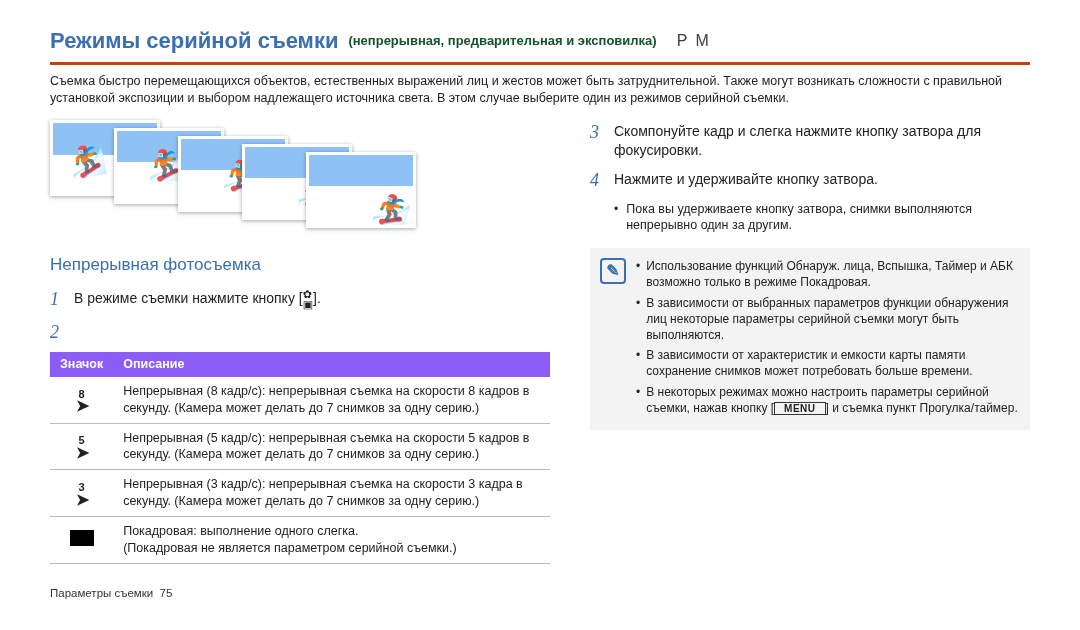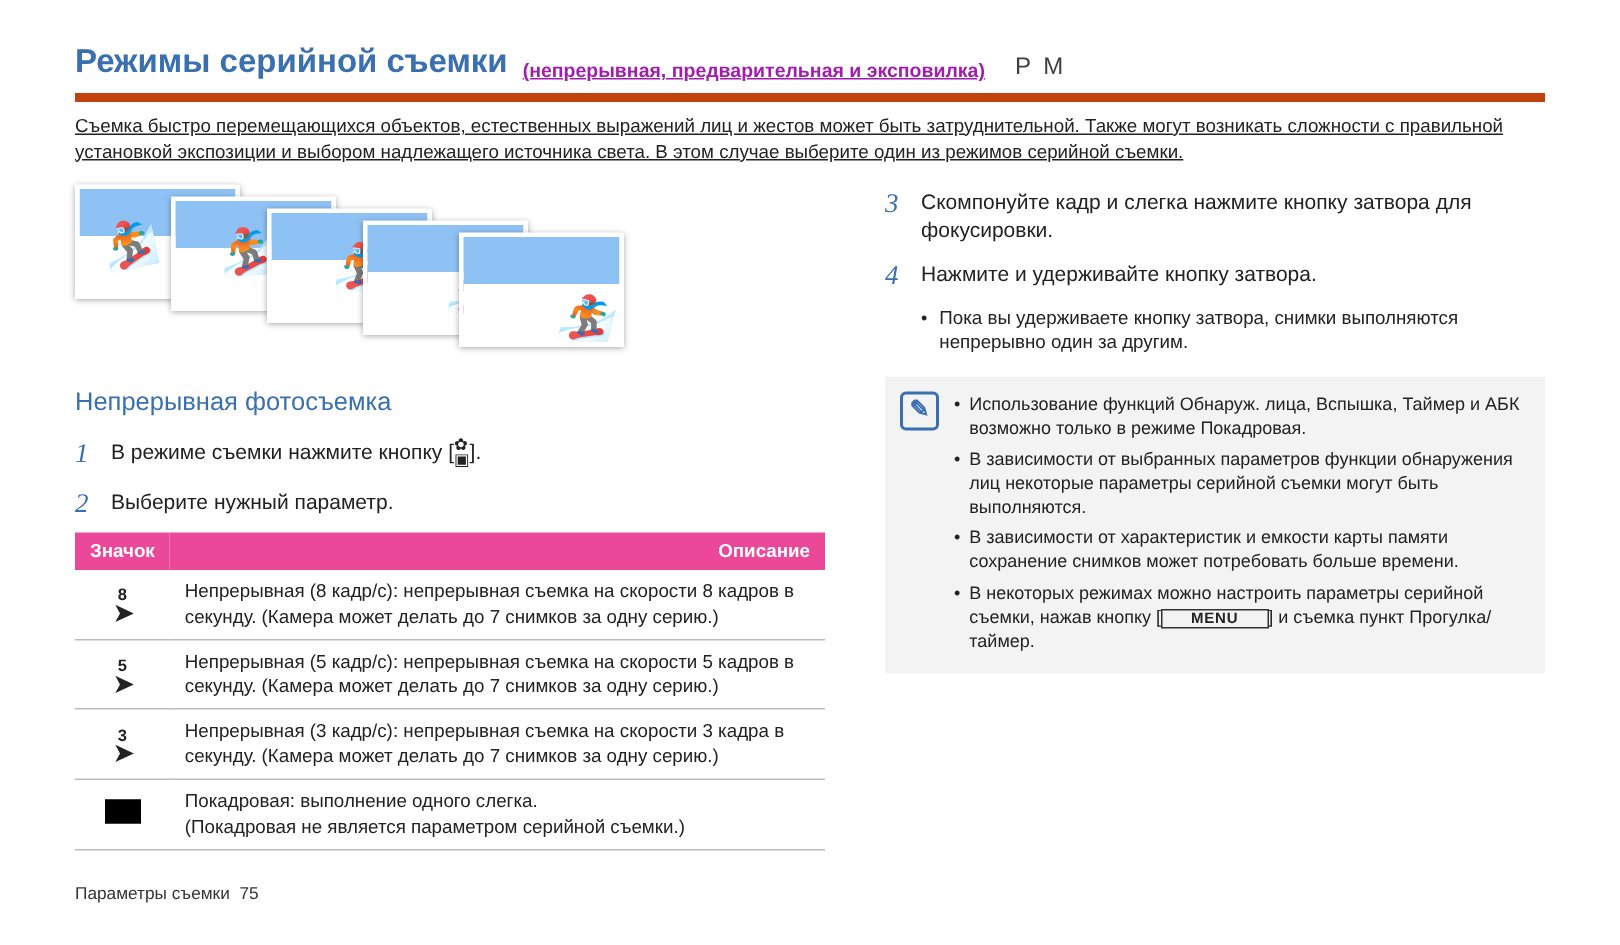--- a/index.html
+++ b/index.html
@@ -8,30 +8,30 @@
     font-size: 13px;
     color: #222;
     background: #fff;
     width: 1080px;
     height: 630px;
     padding: 26px 50px 0 50px;
     line-height: 1.35;
   }
   .header {
     display: flex;
-    align-items: flex-end;
+    align-items: center;
     gap: 10px;
-    border-bottom: 6px solid #c2410c;
+    border-bottom: 3px solid #c2410c;
     padding-bottom: 6px;
     margin-bottom: 8px;
   }
   .header .title { color: #3a6fb0; font-weight: bold; font-size: 22px; }
-  .header .subtitle { color: #a21caf; font-weight: bold; font-size: 13px; text-decoration: underline; }
+  .header .subtitle { color: #14532d; font-weight: bold; font-size: 13px; }
   .header .pm { color: #404040; font-size: 16px; margin-left: 10px; letter-spacing: 2px; }
-  .intro { font-size: 12.5px; margin-bottom: 14px; text-decoration: underline; }
+  .intro { font-size: 12.5px; margin-bottom: 14px; }
   .columns { display: flex; gap: 40px; }
   .col-left { width: 500px; }
   .col-right { flex: 1; }
 
   .strip { position: relative; height: 110px; margin-bottom: 24px; }
   .frame {
     position: absolute;
     width: 110px;
     height: 76px;
     border: 3px solid #fff;
@@ -50,24 +50,24 @@
 
   .section-h { color: #3a6fb0; font-weight: normal; font-size: 17px; margin-bottom: 10px; }
   .step { display: flex; gap: 10px; margin-bottom: 8px; font-size: 14px; }
   .step .n { color: #3a6fb0; font-style: italic; font-family: Georgia, serif; font-size: 18px; min-width: 14px; }
   .step .t { padding-top: 2px; }
   .bul { display: flex; gap: 8px; font-size: 12.5px; margin: 4px 0 4px 24px; }
   .bul .dot { font-size: 12px; }
 
   table.modes { width: 100%; border-collapse: collapse; margin-top: 8px; font-size: 12.5px; }
   table.modes thead th {
-    background: #ec4899;
+    background: #8b5cf6;
     color: #fff;
     font-weight: bold;
-    text-align: right;
+    text-align: left;
     padding: 4px 10px;
   }
   table.modes td { padding: 6px 10px; border-bottom: 1px solid #bbb; vertical-align: middle; }
   table.modes td.ico { width: 44px; text-align: center; font-weight: bold; }
   .iconstack { display: inline-flex; flex-direction: column; line-height: 0.9; font-family: Arial, sans-serif; }
   .iconstack .num { font-size: 11px; font-weight: bold; }
   .iconstack .arrow { font-size: 16px; font-weight: bold; letter-spacing: -2px; }
   .rect { display: inline-block; width: 24px; height: 16px; border: 2px solid #000; background: #000; }
 
   .notebox {
@@ -81,21 +81,21 @@
   .notebox .ni {
     width: 26px; height: 26px; flex: 0 0 26px;
     border: 2px solid #3a6fb0; border-radius: 4px;
     color: #3a6fb0; font-weight: bold;
     display: flex; align-items: center; justify-content: center;
     font-size: 16px;
   }
   .notebox ul { list-style: none; }
   .notebox li { display: flex; gap: 6px; margin-bottom: 4px; }
   .notebox li .dot { font-size: 12px; }
-  .menu-btn { border: 1px solid #333; padding: 0 19px; font-size: 10px; font-weight: bold; letter-spacing: 0.5px; }
+  .menu-btn { border: 1px solid #333; padding: 0 9px; font-size: 10px; font-weight: bold; letter-spacing: 0.5px; }
 
   .footer { text-align: left; font-size: 11.5px; color: #333; margin-top: 22px; }
   b { font-weight: normal; }
 </style>
 </head>
 <body>
 
 <div class="header">
   <span class="title">Режимы серийной съемки</span>
   <span class="subtitle">(непрерывная, предварительная и эксповилка)</span>
@@ -129,21 +129,20 @@
 
     <div class="step">
       <span class="n">1</span>
       <span class="t">
         <span>В режиме съемки нажмите кнопку [</span><span style="display:inline-block;vertical-align:middle;font-size:11px;line-height:0.9;">✿<br>▣</span><span>].</span>
       </span>
     </div>
 
     <div class="step">
       <span class="n">2</span>
-      <span class="t">Выберите нужный параметр.</span>
     </div>
 
     <table class="modes">
       <thead>
         <tr>
           <th>Значок</th>
           <th>Описание</th>
         </tr>
       </thead>
       <tbody>

